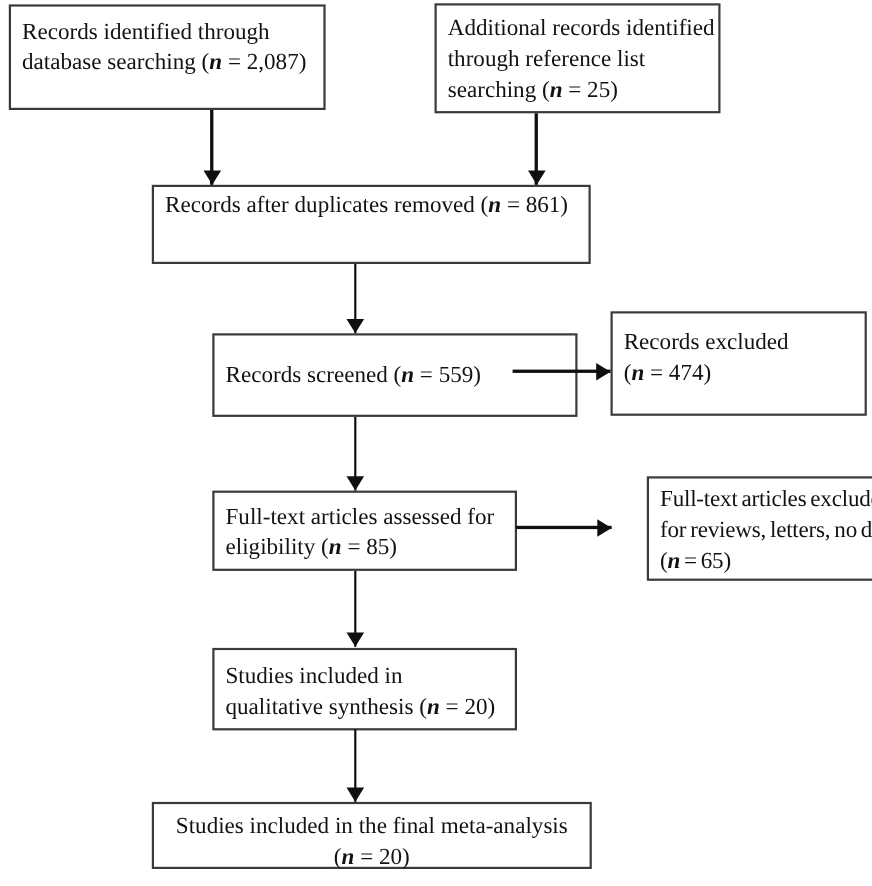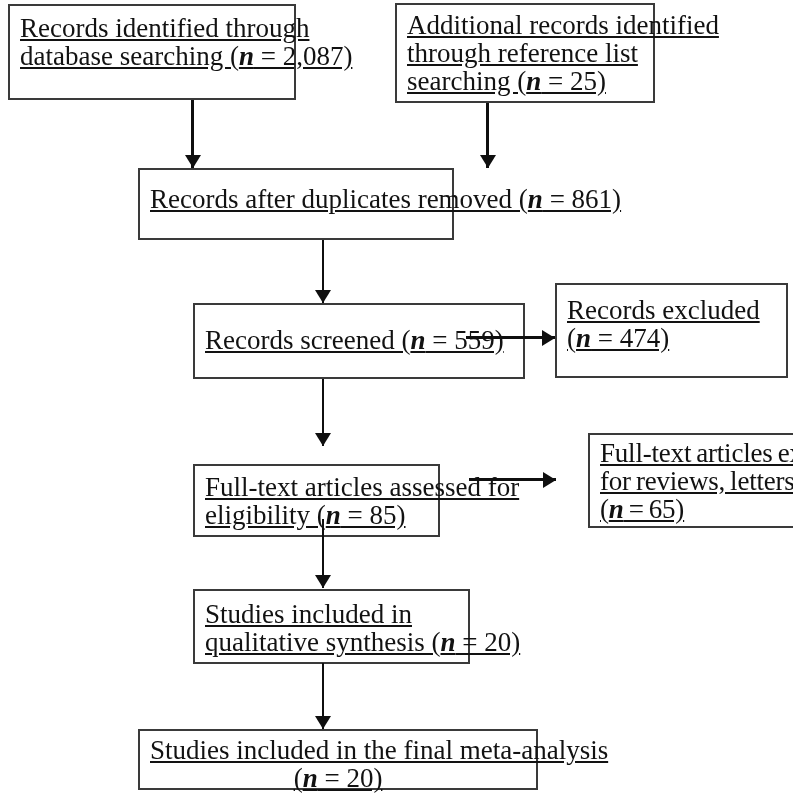--- a/index.html
+++ b/index.html
@@ -7,33 +7,33 @@
   }
   html,body{margin:0;padding:0;background:var(--bg);}
   #canvas{
     position:relative; width:793px; height:805px; background:var(--bg);
     font-family:"Liberation Serif","DejaVu Serif",serif; color:var(--text);
     overflow:hidden;
   }
   .box{
     position:absolute; box-sizing:border-box;
     background:var(--box-fill); border:2px solid var(--box-border);
-    font-size:27px; line-height:28px; white-space:pre;
-    padding-left:10px; padding-right:6px;text-decoration:underline;
+    font-size:21px; line-height:28px; white-space:pre;
+    padding-left:10px; padding-right:6px;
   }
   .nvar{font-style:italic; font-weight:bold;}
   .center{text-align:center;}
   .condensed{letter-spacing:-0.2px; word-spacing:-1.5px;margin-left:32px;}
   
   .b1{left:8px;   top:4px;   width:288px; height:96px;  padding-top:8px;}
   .b2{left:395px; top:3px;   width:260px; height:100px; padding-top:6px;}
-  .b3{left:138px; top:168px; width:316px; height:72px;  padding-top:15px;}
+  .b3{left:138px; top:168px; width:399px; height:72px;  padding-top:2px;}
   .b4{left:193px; top:303px; width:332px; height:76px;  padding-top:21px;}
   .b5{left:555px; top:283px; width:233px; height:95px;  padding-top:11px;}
-  .b6{left:193px; top:464px; width:247px; height:73px;  padding-top:7px;}
+  .b6{left:193px; top:446px; width:277px; height:73px;  padding-top:7px;}
   .b7{left:556px; top:433px; width:233px; height:95px;  padding-top:4px;}
   .b8{left:193px; top:589px; width:277px; height:75px;  padding-top:9px;}
   .b9{left:138px; top:729px; width:400px; height:61px;  padding-top:5px; padding-right:10px;}
   
   .v{position:absolute; background:var(--arrow);}
   .v::after{
     content:""; position:absolute; bottom:0; left:50%; transform:translateX(-50%);
     border-left:8px solid transparent; border-right:8px solid transparent;
     border-top:13px solid var(--arrow);
   }

